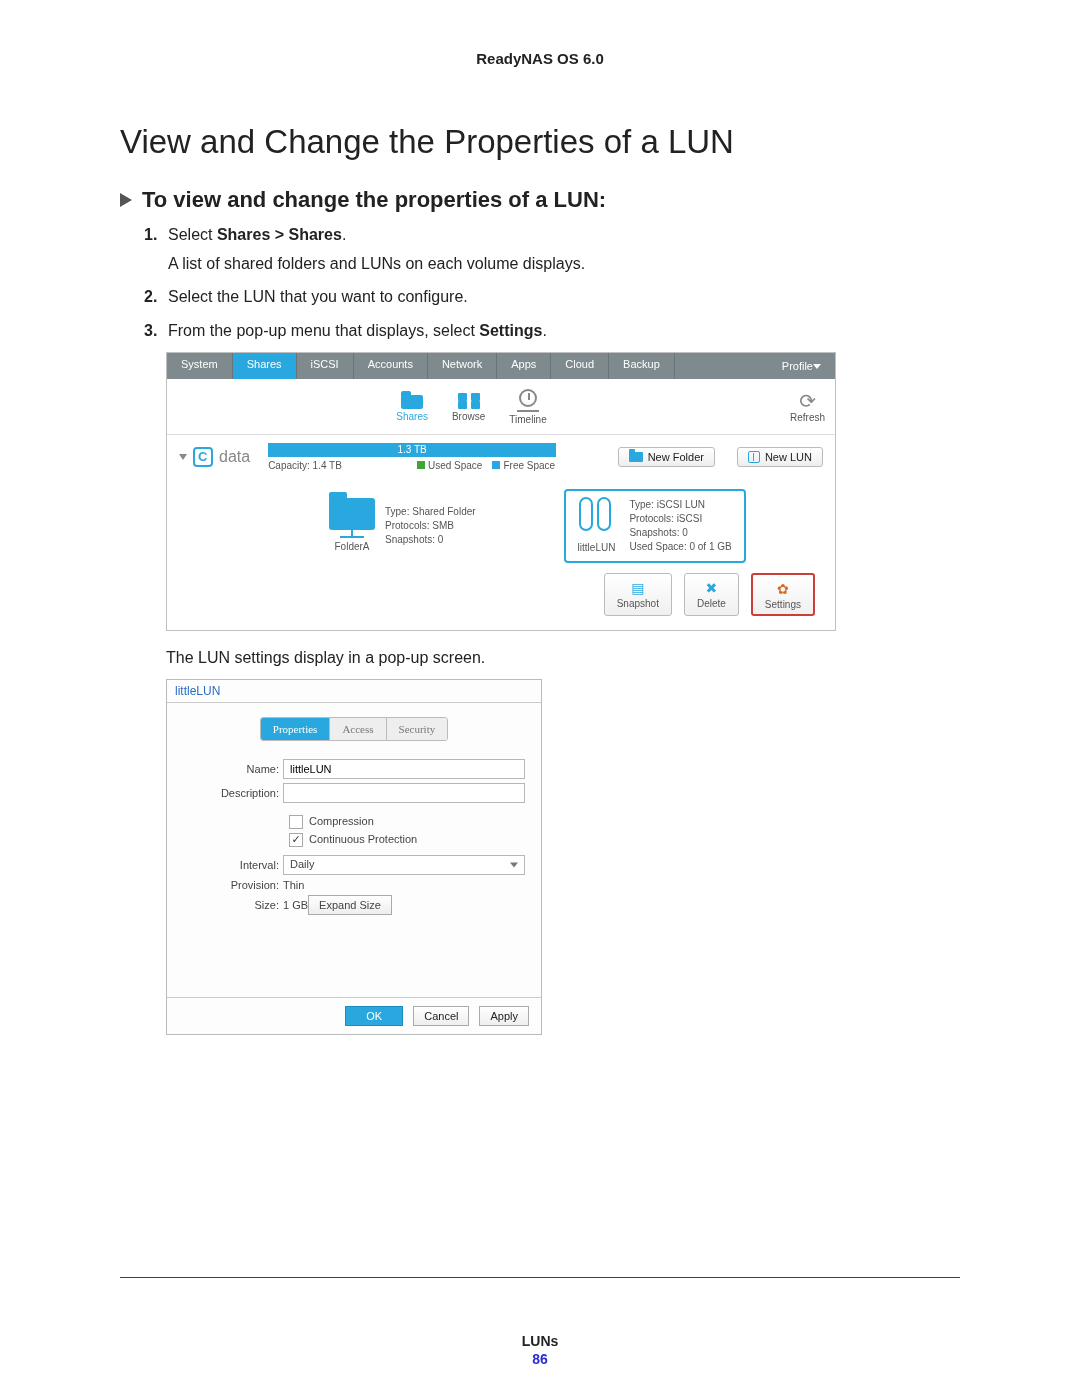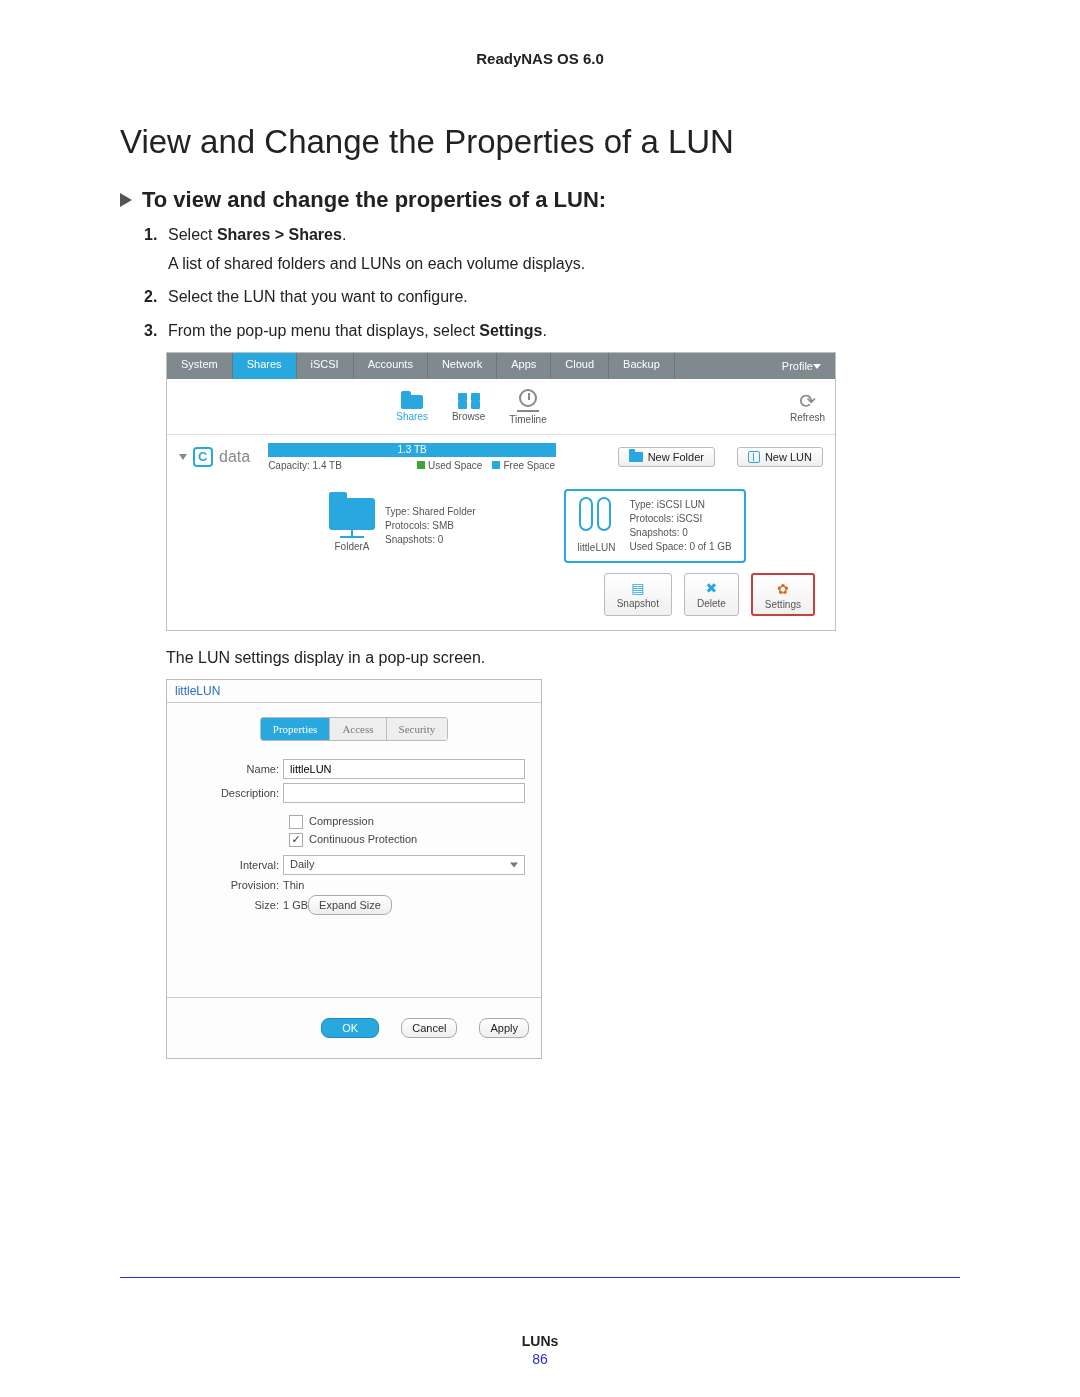--- a/index.html
+++ b/index.html
@@ -81,27 +81,27 @@
   .dlg-tab { padding: 5px 12px; font-size: 11px; color: #777; border-right: 1px solid #bbb; cursor: pointer; background: #eee; font-family: Liberation Serif, serif; }
   .dlg-tab:last-child { border-right: none; }
   .dlg-tab.active { background: #29a8df; color: #fff; }
   .form-row { display: flex; align-items: center; padding: 2px 16px; font-size: 11px; color: #444; }
   .form-row .lab { width: 100px; text-align: right; padding-right: 4px; }
   .inp { flex: 1; height: 20px; border: 1px solid #b8b8b8; background: #fff; padding: 2px 6px; font-size: 11px; }
   .chk-row { display: flex; align-items: flex-start; padding: 2px 16px 2px 122px; gap: 6px; font-size: 11px; color: #444; }
   .chk { width: 14px; height: 14px; border: 1px solid #aaa; display: inline-flex; align-items: center; justify-content: center; font-size: 11px; color: #333; background: #fff; }
   .drop { position: relative; }
   .drop .caret-d { position: absolute; right: 6px; top: 50%; transform: translateY(-50%); width: 0; height: 0; border-left: 4px solid transparent; border-right: 4px solid transparent; border-top: 5px solid #777; }
-  .btn2 { border: 1px solid #aaa; border-radius: 8px; background: linear-gradient(#fff,#eee); padding: 3px 10px; font-size: 11px; cursor: pointer; }
-  .dlg-footer { display: flex; justify-content: flex-end; gap: 22px; padding: 20px 12px; border-top: 1px solid #ccc; margin-top: 80px; }
+  .btn2 { border: 1px solid #aaa; border-radius: 0; background: linear-gradient(#fff,#eee); padding: 3px 10px; font-size: 11px; cursor: pointer; }
+  .dlg-footer { display: flex; justify-content: flex-end; gap: 10px; padding: 8px 12px; border-top: 1px solid #ccc; margin-top: 80px; }
   .ok-btn { background: #29a8df; color: #fff; border-color: #1c8dbf; padding: 3px 20px; }
 
   .page-footer { position: absolute; bottom: 30px; left: 120px; right: 120px; border-top: 1px solid #2b2bd6; padding-top: 8px; text-align: center; }
   .footer-sec { font-size: 14px; font-weight: bold; margin-top: 47px; }
-  .footer-pg { font-size: 14px; color: #2b2bd6; font-weight: normal; margin-top: 2px; }
+  .footer-pg { font-size: 14px; color: #2b2bd6; font-weight: bold; margin-top: 2px; }
 </style>
 </head>
 <body>
 
 <div class="page">
   <div class="page-header">ReadyNAS OS 6.0</div>
 
   <h1 class="title">View and Change the Properties of a LUN</h1>
 
   <div class="proc-head">

